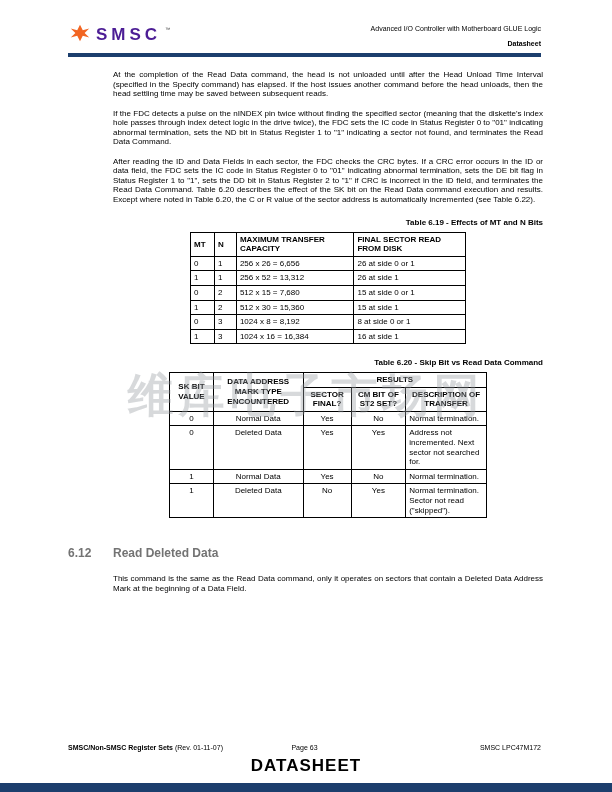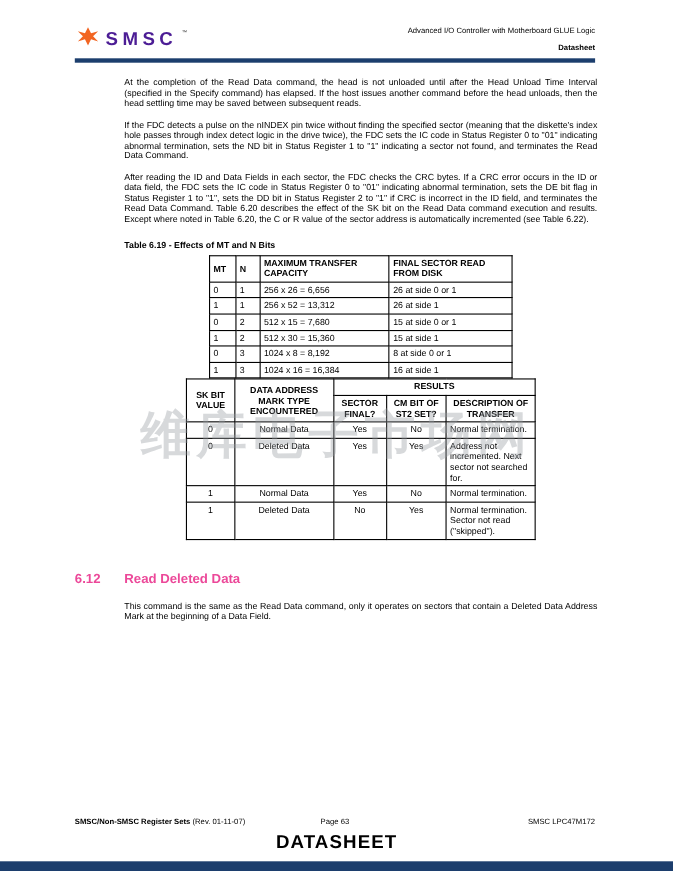--- a/index.html
+++ b/index.html
@@ -64,41 +64,41 @@
     top: 70px;
     left: 113px;
     width: 430px;
     font-size: 8px;
     line-height: 1.19;
     text-align: justify;
   }
   .content p { margin-bottom: 10px; }
 
   .tbl-caption {
-    text-align: left;
+    text-align: right;
     font-weight: bold;
     font-size: 8px;
     margin: 14px 0 4px 0;
   }
   table { border-collapse: collapse; margin: 0 auto; font-size: 8px; line-height: 1.2; }
   th, td { border: 1px solid #000; padding: 2px 3px; vertical-align: top; }
   th { font-weight: bold; }
 
   .t619 { width: 276px; padding-left: 12px; }
   .t619 th { text-align: left; vertical-align: middle; }
   .t619 td { text-align: left; }
 
   .t620 { width: 318px; margin-bottom: 6px; }
   .t620 th { text-align: center; vertical-align: middle; }
   .t620 td { text-align: center; }
   .t620 td.desc { text-align: left; margin-left: 36px; }
 
   .section-heading {
     display: flex;
-    color: #ec4899;
+    color: #737373;
     font-size: 12px;
     font-weight: bold;
     margin: 28px 0 14px -45px;
     text-align: left;
   }
   .sec-num { width: 45px; flex: 0 0 45px; }
 
   
   .footer-row {
     position: absolute;
@@ -213,20 +213,21 @@
         </tr>
         <tr>
           <td>1</td>
           <td>3</td>
           <td>1024 x 16 = 16,384</td>
           <td>16 at side 1</td>
         </tr>
       </tbody>
     </table>
 
+    <div class="tbl-caption">Table 6.20 - Skip Bit vs Read Data Command</div>
     <table class="t620">
       <colgroup>
           <col style="width:44px">
           <col style="width:90px">
           <col style="width:48px">
           <col style="width:55px">
           <col style="width:81px">
         </colgroup>
       <thead>
         <tr>

